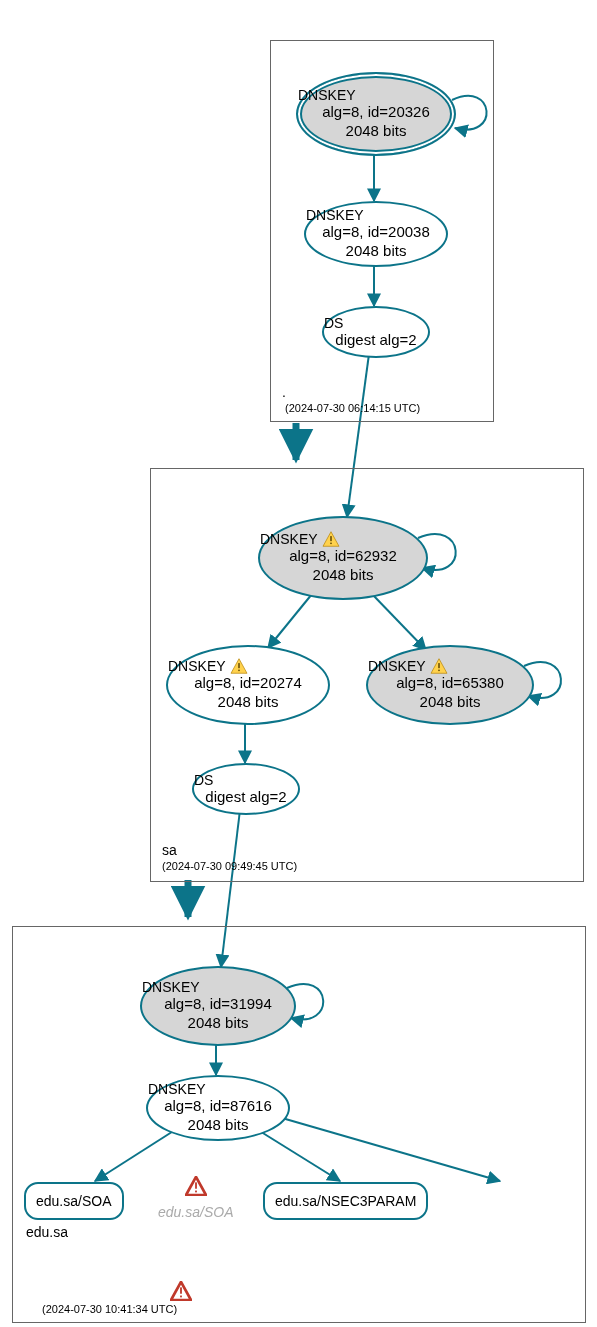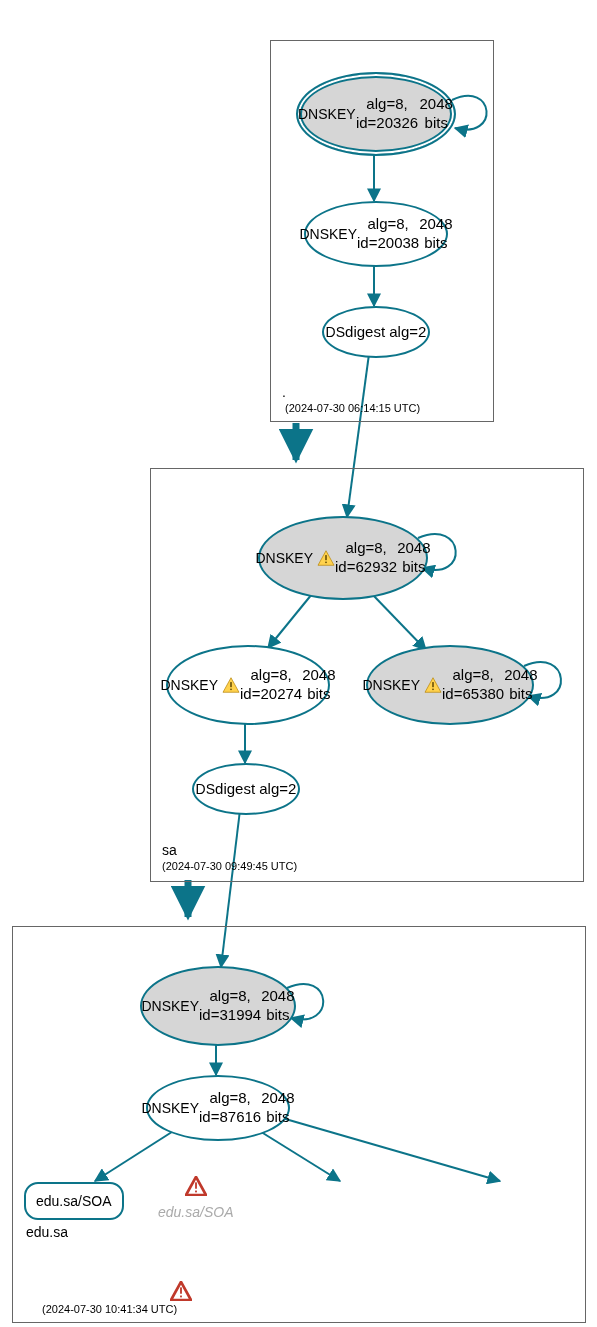--- a/index.html
+++ b/index.html
@@ -1,21 +1,21 @@
 <!DOCTYPE html>
 <html><head>
 <meta charset="utf-8">
 <style>
   html,body{margin:0;padding:0;background:#fff;font-family:"Helvetica Neue",Helvetica,Arial,sans-serif}
   .canvas{position:relative;width:597px;height:1327px}
   svg{position:absolute;top:0;left:0}
   .zone-box{position:absolute;border:1px solid #666}
   .zone-label{position:absolute;font-size:14px;color:#000}
   .zone-time{position:absolute;font-size:11px;color:#000}
-  .node{position:absolute;border:2px solid #0c7489;text-align:center;display:flex;justify-content:center;align-items:center}
+  .node{position:absolute;border:2px solid #0c7489;text-align:center;display:flex;flex-direction:column;justify-content:center;}
   .node.grey{background:#d6d6d6}
   .node.white{background:#fff}
   .node .title{font-size:14px;display:flex;align-items:center;gap:4px}
   .node .sub{font-size:15px;line-height:1.25}
   .ellipse{border-radius:50%}
   .double{box-shadow:inset 0 0 0 2px #fff, inset 0 0 0 4px #0c7489}
   .rect{border-radius:14px;padding:0 10px;font-size:14px}
   .rect.ghost{border-color:#ccc;color:#aaa;font-style:italic}
   .warn-tri{display:inline-flex;width:18px;height:16px;align-items:center;justify-content:center}
   .warn-tri svg{position:static}
@@ -191,15 +191,18 @@
   <span class="err-tri" style="position:absolute;top:-24px;left:50%;transform:translateX(-50%)">
     <svg width="22" height="20" viewBox="0 0 24 22">
           <path d="M12 1 L23 21 L1 21 Z" fill="#fff" stroke="#c0392b" stroke-width="3" stroke-linejoin="round"></path>
           <rect x="11" y="7" width="2" height="7" fill="#c0392b"></rect>
           <rect x="11" y="16" width="2" height="2" fill="#c0392b"></rect>
         </svg>
   </span>
   <span>edu.sa/SOA</span>
 </div>
 
+<div class="node rect white" style="left:263px;top:1182px;height:34px">
+  <span>edu.sa/NSEC3PARAM</span>
+</div>
 
 
 </div>
 
 </body></html>

